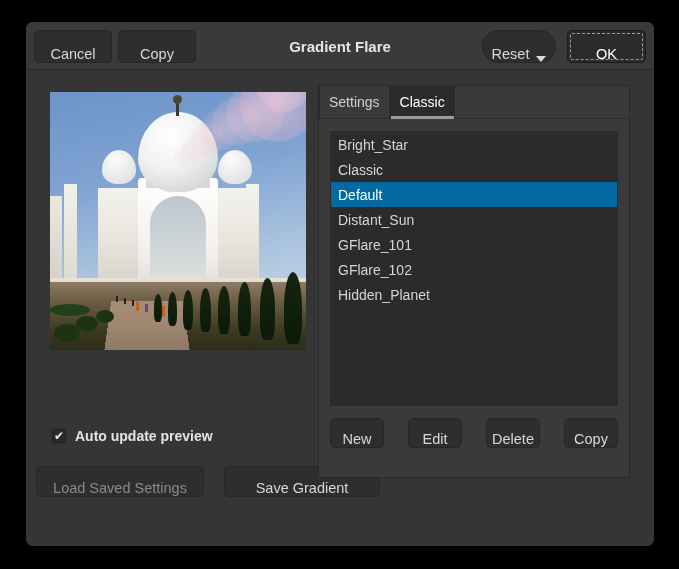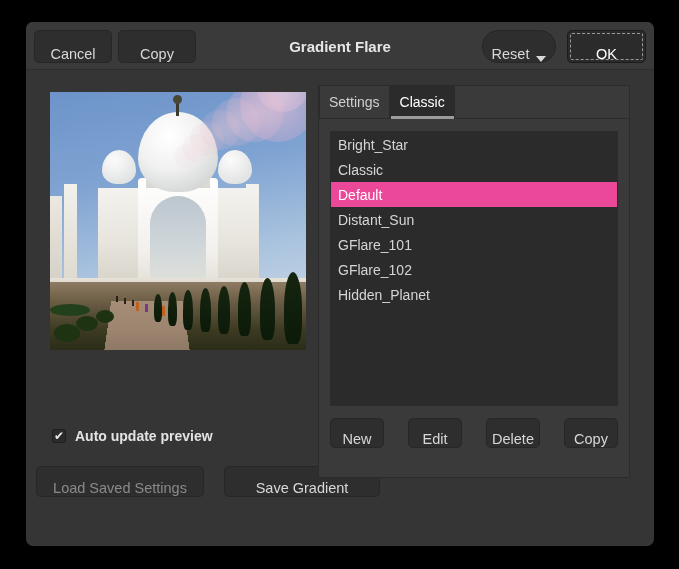--- a/index.html
+++ b/index.html
@@ -163,21 +163,21 @@
     background: #2b2b2b;
     border: 1px solid #2b2b2b;
     overflow: hidden;
   }
   .list-item {
     height: 25px; padding: 0 7px;
     display: flex; align-items: center;
     color: #d5d5d5; font-size: 14px;
     cursor: pointer; user-select: none;
   }
-  .list-item.selected { background: #ec4899; color: #ffffff; }
+  .list-item.selected { background: #0369a1; color: #ffffff; }
 
   .list-btn-row { position: absolute; left: 11px; top: 332px; width: 288px; height: 30px;
                   display: flex; gap: 24px; }
   .list-btn-row .btn { width: 66px; height: 30px; }
 
   .tab-panel-bg {
     position: absolute; left: 0; top: 33px; width: 310px; height: 358px;
     background: #3a3a3a;
   }
 </style>

